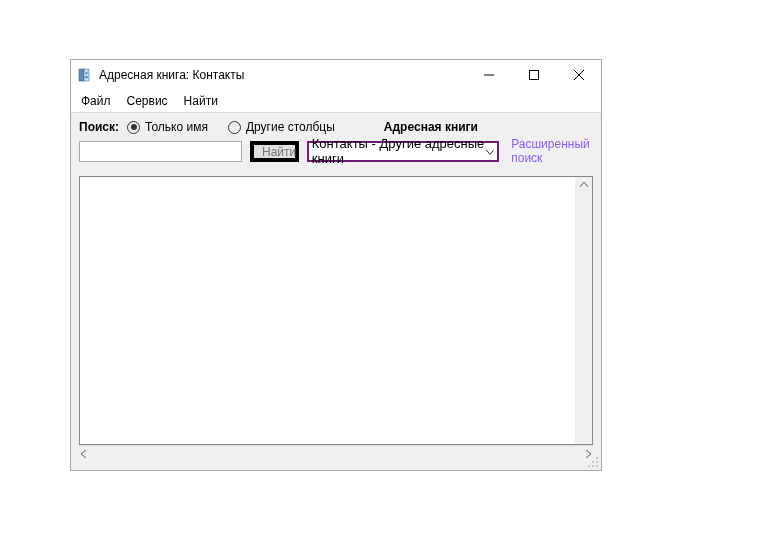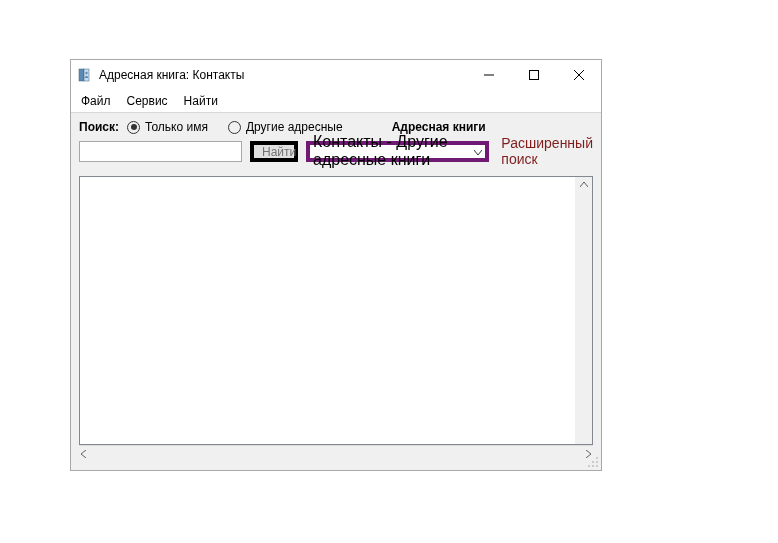--- a/index.html
+++ b/index.html
@@ -132,37 +132,37 @@
       border: 4px solid #000000;
       background: #e1e1e1;
       color: #737373;
       font-size: 12px;
       padding: 0 8px;
       cursor: default;
     }
     .book-select {
       width: 262px;
       height: 21px;
-      border: 4px solid #701a75;
+      border: 2px solid #701a75;
       background: #fff;
       display: flex;
       align-items: center;
       padding: 0 3px;
-      font-size: 16px;
+      font-size: 13px;
       position: relative;
     }
     .book-select-arrow {
       position: absolute;
       right: 3px;
       top: 50%;
       transform: translateY(-50%);
     }
     .adv-link {
-      color: #7f1d1d;
-      font-size: 14px;
+      color: #8b5cf6;
+      font-size: 12px;
       cursor: pointer;
       margin-left: 4px;
     }
     .content-area {
       flex: 1;
       padding: 6px 8px 8px 8px;
       background: #f0f0f0;
       display: flex;
       flex-direction: column;
     }
@@ -253,21 +253,21 @@
 
   <div class="toolbar-area">
     <div class="toolbar-row1">
       <span class="label-bold">Поиск:</span>
       <div class="radio-group">
         <span class="radio-circle checked"></span>
         <span class="radio-label">Только имя</span>
       </div>
       <div class="radio-group">
         <span class="radio-circle"></span>
-        <span class="radio-label">Другие адресные</span>
+        <span class="radio-label">Другие столбцы</span>
       </div>
       <span class="label-bold book-label-col">Адресная книги</span>
     </div>
     <div class="toolbar-row2">
       <input class="search-input" type="text" value="" style="">
       <button class="find-btn">Найти</button>
       <div class="book-select">
         <span>Контакты - Другие адресные книги</span>
         <span class="book-select-arrow">
           <svg width="8" height="6" viewBox="0 0 8 6">

